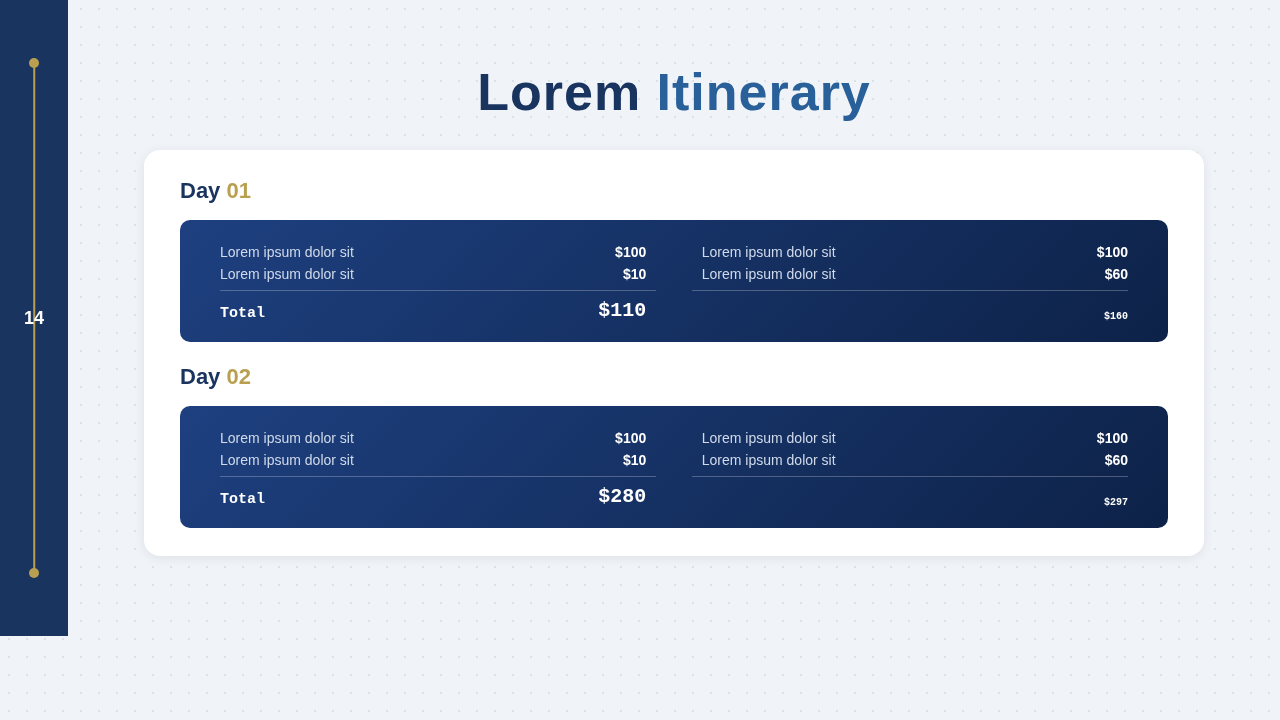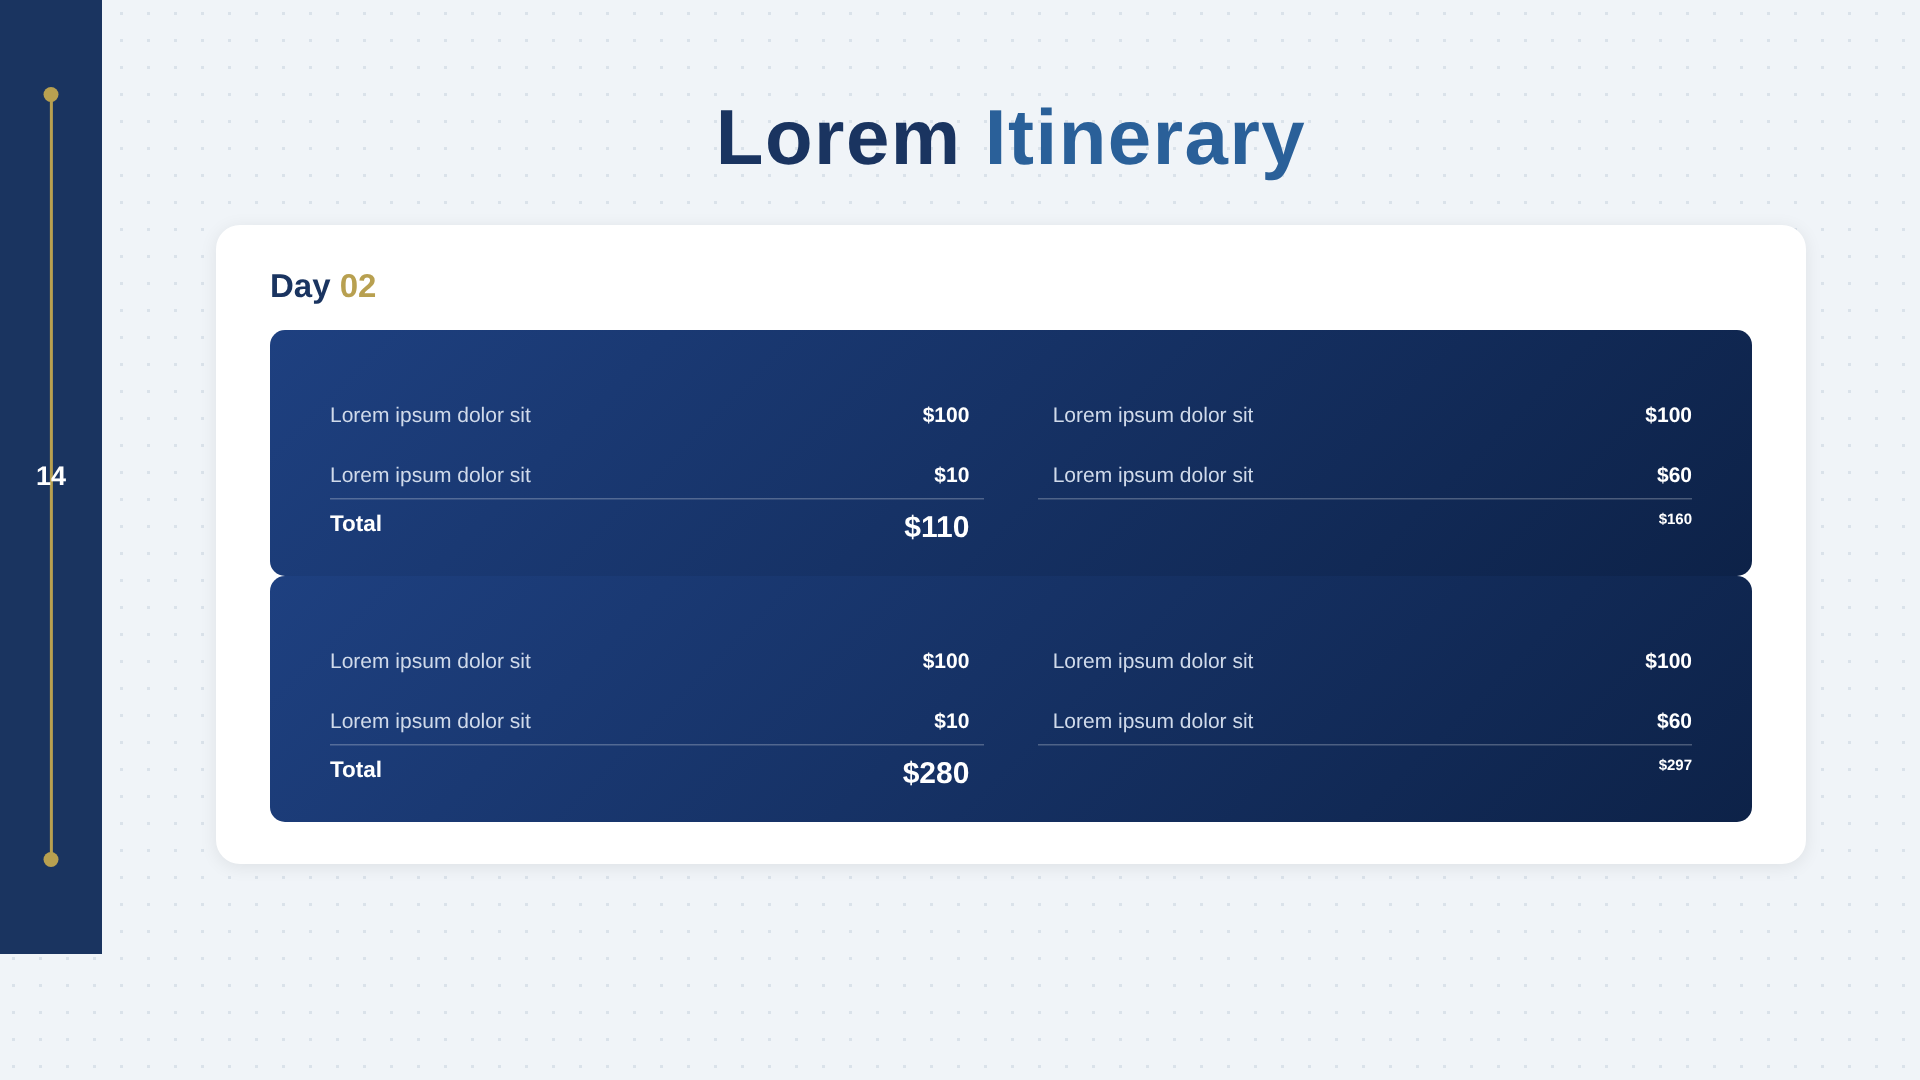--- a/index.html
+++ b/index.html
@@ -140,21 +140,20 @@
       border-radius: 10px;
       padding: 24px 40px 20px 40px;
       color: #fff;
     }
 
     .table-row {
       display: flex;
       align-items: flex-start;
       width: 100%;
       margin-bottom: 6px;
-      margin-top: 24px;
     }
 
     .col-desc {
       flex: 1.8;
       font-size: 14px;
       color: #d0daea;
     }
 
     .col-amount {
       flex: 0.6;
@@ -196,22 +195,23 @@
       flex: 0.2;
     }
 
     .divider-right {
       flex: 2.4;
       border-bottom: 1px solid rgba(255,255,255,0.25);
     }
 
     .total-row {
       display: flex;
-      align-items: flex-start;
+      align-items: flex-end;
       width: 100%;
+      font-family: Liberation Mono, monospace;
     }
 
     .col-total-label {
       flex: 1.8;
       font-size: 15px;
       font-weight: 800;
       color: #ffffff;
     }
 
     .col-total-amount {
@@ -256,21 +256,21 @@
 
 <div class="main-content">
 
   <h1 class="page-title">
     <span>Lorem </span><span class="highlight">Itinerary</span>
   </h1>
 
   <div class="card">
 
     <div class="day-label">
-      <span>Day </span><span class="day-num">02</span>
+      <span>Day </span><span class="day-num">01</span>
     </div>
 
     <div class="itinerary-table">
 
       <div class="table-row">
         <span class="col-desc">Lorem ipsum dolor sit</span>
         <span class="col-amount amount-bold">$100</span>
         <span class="col-spacer"></span>
         <span class="col-desc2">Lorem ipsum dolor sit</span>
         <span class="col-amount2 amount-bold">$100</span>
@@ -293,20 +293,23 @@
       <div class="total-row">
         <span class="col-total-label">Total</span>
         <span class="col-total-amount">$110</span>
         <span class="col-total-spacer"></span>
         <span class="col-total-desc2"></span>
         <span class="col-total-amount2">$160</span>
       </div>
 
     </div>
 
+    <div class="day-label" style="margin-top:22px;">
+      <span>Day </span><span class="day-num">02</span>
+    </div>
 
     <div class="itinerary-table">
 
       <div class="table-row">
         <span class="col-desc">Lorem ipsum dolor sit</span>
         <span class="col-amount amount-bold">$100</span>
         <span class="col-spacer"></span>
         <span class="col-desc2">Lorem ipsum dolor sit</span>
         <span class="col-amount2 amount-bold">$100</span>
       </div>

